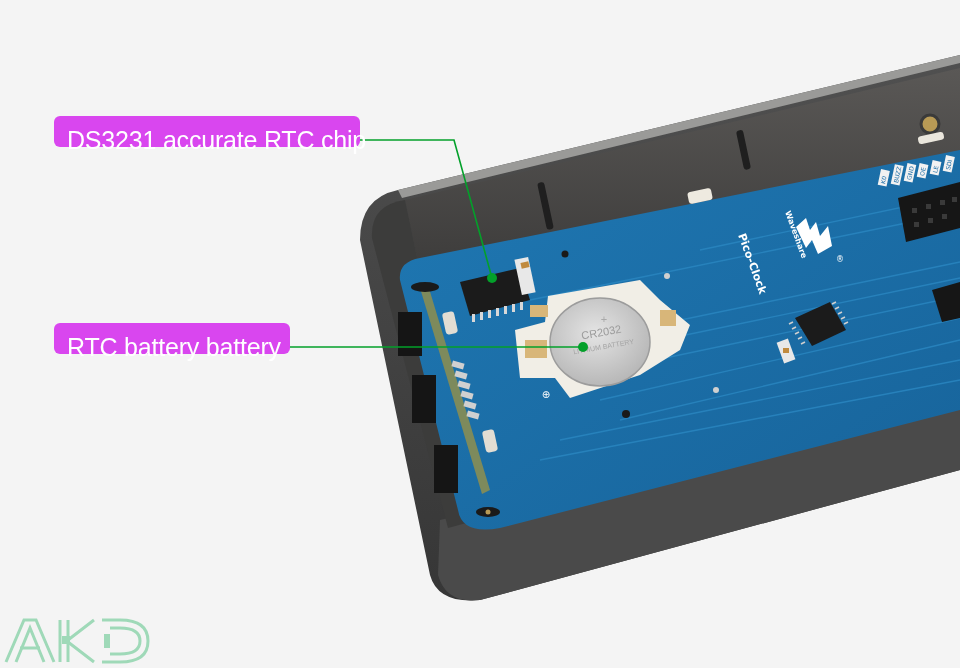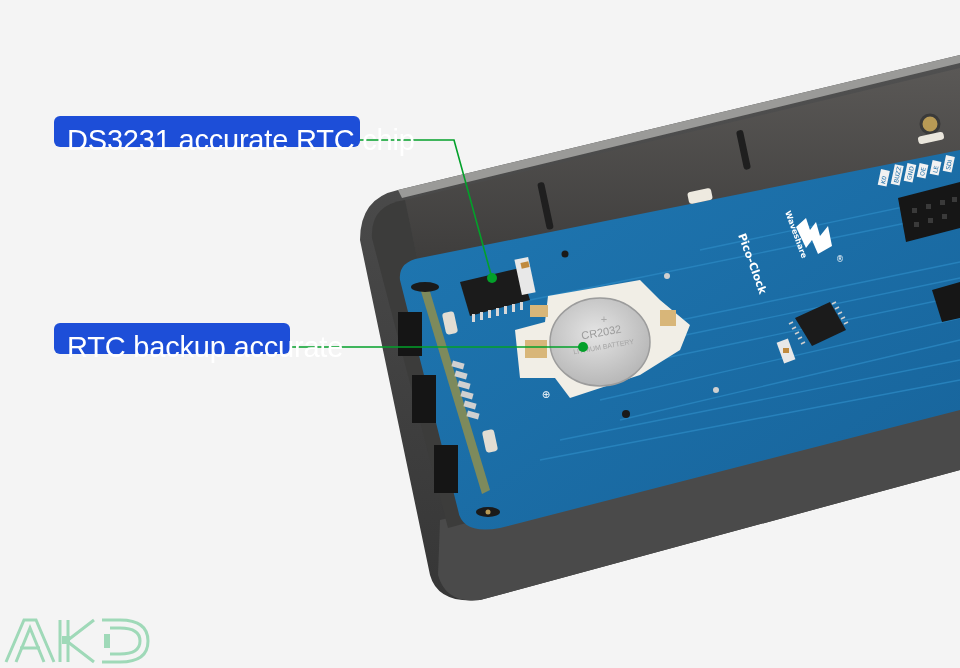--- a/index.html
+++ b/index.html
@@ -5,25 +5,25 @@
     html, body { margin: 0; padding: 0; }
     body {
       width: 960px; height: 668px; overflow: hidden;
       background: #f4f4f4;
       font-family: "DejaVu Sans", sans-serif;
       position: relative;
     }
     .scene { position: absolute; left: 0; top: 0; width: 960px; height: 668px; }
     .callout {
       position: absolute;
-      background: #1d4ed8;
+      background: #d946ef;
       color: #ffffff;
       border-radius: 6px;
       font-family: "Liberation Sans", "DejaVu Sans", sans-serif;
-      font-size: 29px;
+      font-size: 25px;
       line-height: 48px;
       height: 31px;
       padding: 0 13px;
       white-space: nowrap;
       box-sizing: border-box;
       letter-spacing: -0.2px;
     }
     #callout-chip { left: 54px; top: 116px; width: 306px; }
     #callout-battery { left: 54px; top: 323px; width: 236px; }
     .watermark { position: absolute; left: 2px; top: 614px; width: 150px; height: 52px; }
@@ -203,21 +203,21 @@
       <line x1="290" y1="347" x2="583" y2="347" stroke="#03a02a" stroke-width="1.6"></line>
       <circle cx="583" cy="347" r="5" fill="#03a02a"></circle>
     </g>
   </svg>
 </div>
 
 <div id="callout-chip" class="callout">
   <span>DS3231 accurate RTC chip</span>
 </div>
 <div id="callout-battery" class="callout">
-  <span>RTC backup accurate</span>
+  <span>RTC battery battery</span>
 </div>
 
 <div class="watermark">
   <svg width="150" height="52" viewBox="0 0 150 52" xmlns="http://www.w3.org/2000/svg">
     <g fill="none" stroke="#9fd9b8" stroke-width="3">
       <path d="M4 48 L22 6 L34 6 L52 48"></path>
       <path d="M14 48 L28 14 L42 48"></path>
       <path d="M18 34 L38 34"></path>
       <path d="M58 6 L58 48 M66 6 L66 48"></path>
       <path d="M66 26 L92 6 M66 28 L92 48"></path>

